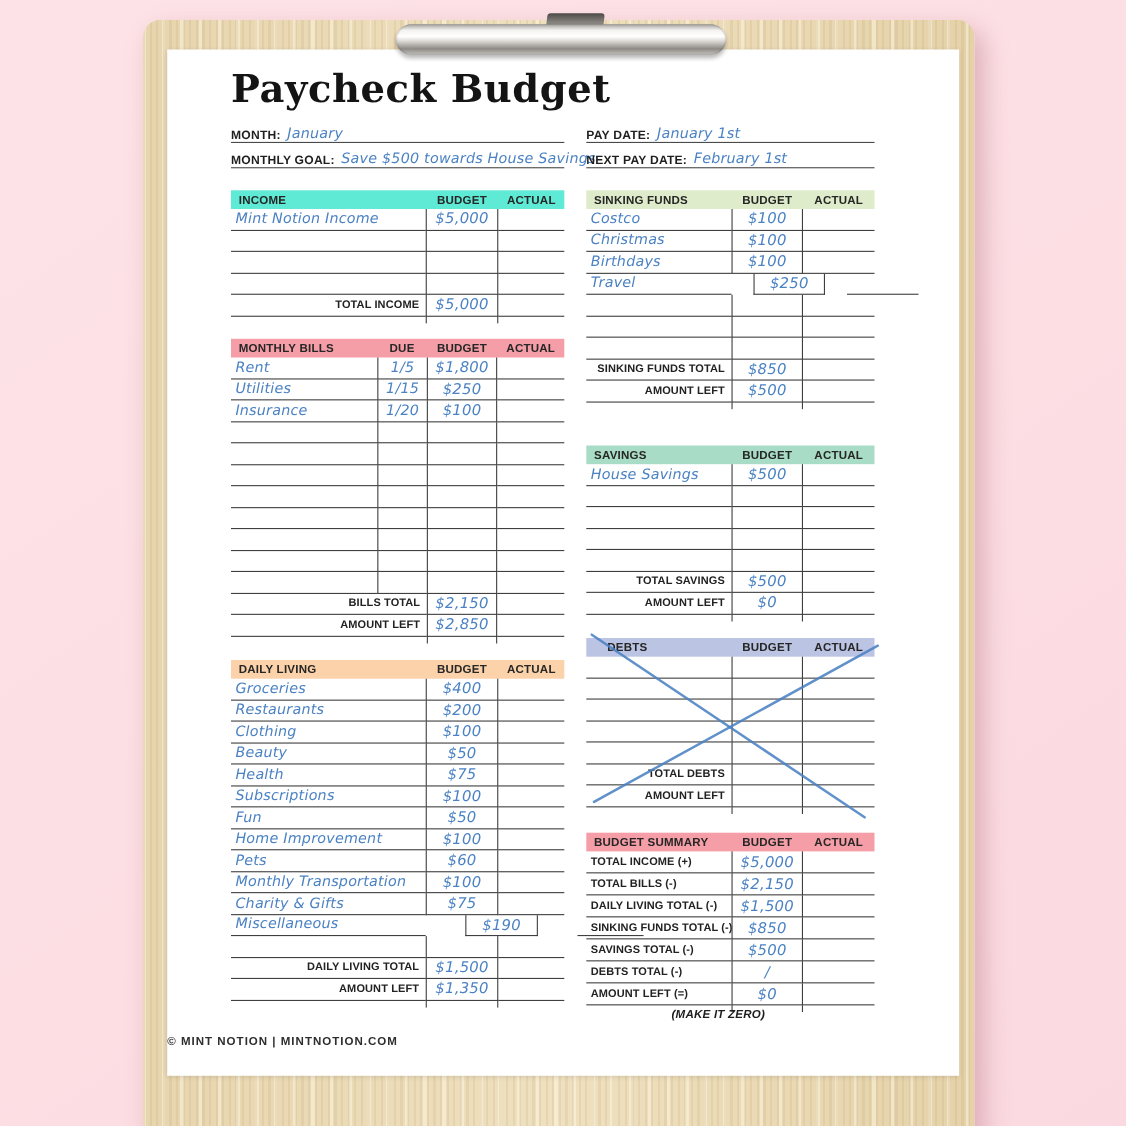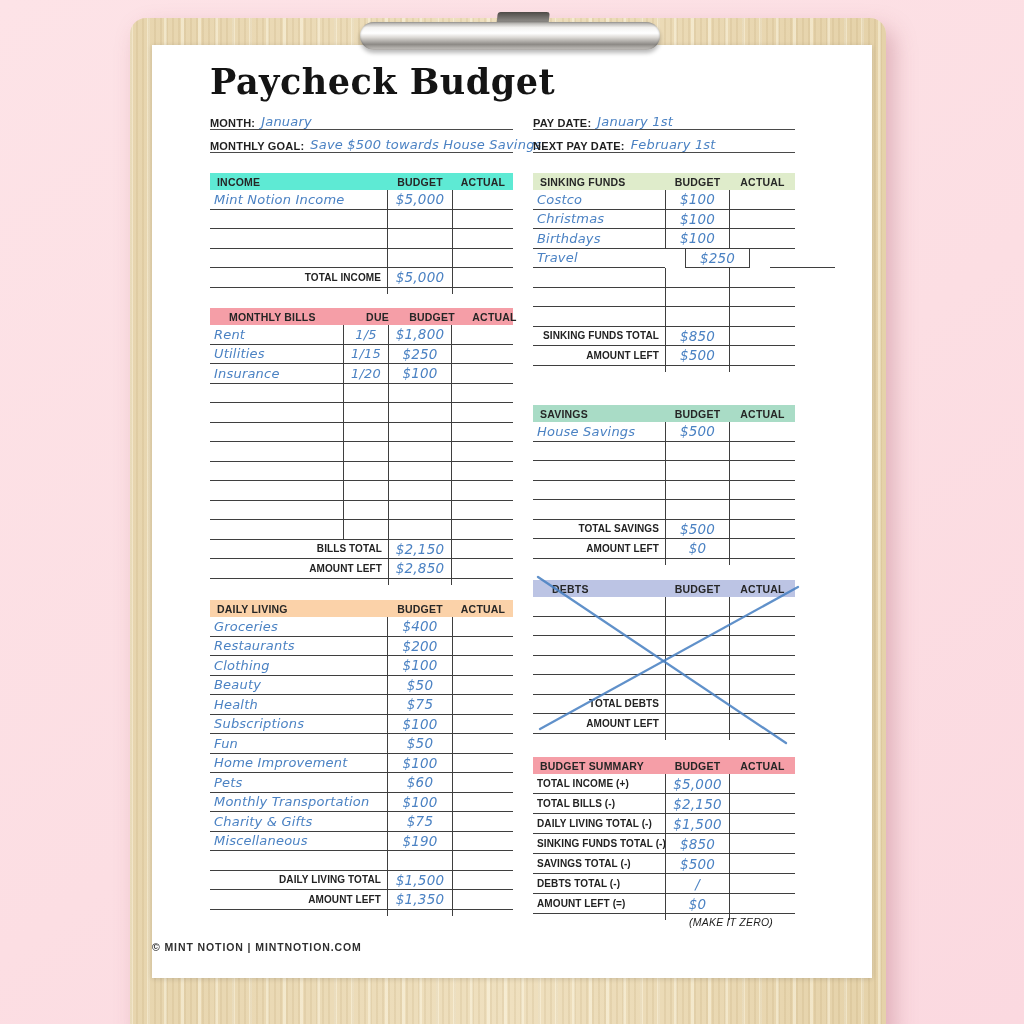--- a/index.html
+++ b/index.html
@@ -67,22 +67,22 @@
   .c{display:flex;align-items:center;border-bottom:1.5px solid var(--line);white-space:nowrap;overflow:visible}
   .tail .c{border-bottom:none}
   .c.item{padding-left:4px}
   .c.budget{justify-content:center;border-left:1.5px solid var(--line);border-right:1.5px solid var(--line);font-size:13.5px}
   .c.due{justify-content:center;border-left:1.5px solid var(--line)}
   .c.actual{}
   .c.total-label{justify-content:flex-end;padding-right:6px;font-weight:700;font-size:10px;color:#222;letter-spacing:.1px}
   .c.printed{font-weight:700;font-size:10px;color:#222;font-style:normal;font-family:"Liberation Sans",sans-serif;letter-spacing:.1px}
   .budget-tail{border-left:1.5px solid var(--line);border-right:1.5px solid var(--line)}
   .note{
-    position:absolute;font-style:italic;font-weight:400;font-size:10.5px;color:#1d1d1d;
-    text-align:right;letter-spacing:.2px;
+    position:absolute;font-style:italic;font-weight:700;font-size:10.5px;color:#1d1d1d;
+    text-align:center;letter-spacing:.2px;
   }
   .footer{
     position:absolute;left:0;top:896px;width:720px;
     font-weight:700;font-size:10.5px;color:#2e2e2e;letter-spacing:.9px;
   }
   .xmark{position:absolute;pointer-events:none}
 </style>
 </head>
 <body>
 
@@ -139,21 +139,21 @@
         <div class="c budget hw">$5,000</div>
         <div class="c actual"></div>
       </div>
       <div class="trow tail" style="grid-template-columns: 177px 66px 60px;">
         <div class="c"></div>
         <div class="c budget-tail"></div>
         <div class="c"></div>
       </div>
     </div>
   <div class="table" style="left:58px;top:263px;width:303px">
-      <div class="thead" style="grid-template-columns: 133px 45px 64px 61px; background: rgb(245, 158, 167); padding-left: 12px;">
+      <div class="thead" style="grid-template-columns: 133px 45px 64px 61px; background: rgb(245, 158, 167);">
         <div class="hc name" style="grid-column: 1 / 2;">MONTHLY BILLS</div>
         <div class="hc col">DUE</div>
         <div class="hc col">BUDGET</div>
         <div class="hc col">ACTUAL</div>
       </div>
       <div class="trow" style="grid-template-columns: 133px 45px 64px 61px;">
         <div class="c item hw">Rent</div>
         <div class="c due hw">1/5</div>
         <div class="c budget hw">$1,800</div>
         <div class="c actual"></div>
@@ -289,21 +289,21 @@
       <div class="trow" style="grid-template-columns: 177px 66px 60px;">
         <div class="c item hw">Monthly Transportation</div>
         <div class="c budget hw">$100</div>
         <div class="c actual"></div>
       </div>
       <div class="trow" style="grid-template-columns: 177px 66px 60px;">
         <div class="c item hw">Charity &amp; Gifts</div>
         <div class="c budget hw">$75</div>
         <div class="c actual"></div>
       </div>
-      <div class="trow" style="grid-template-columns: 177px 66px 60px;">
+      <div class="trow" style="grid-template-columns: 177px 66px 60px; gap: 36px;">
         <div class="c item hw">Miscellaneous</div>
         <div class="c budget hw">$190</div>
         <div class="c actual"></div>
       </div>
       <div class="trow" style="grid-template-columns: 177px 66px 60px;">
         <div class="c item hw"></div>
         <div class="c budget hw"></div>
         <div class="c actual"></div>
       </div>
       <div class="trow" style="grid-template-columns: 177px 66px 60px;">

